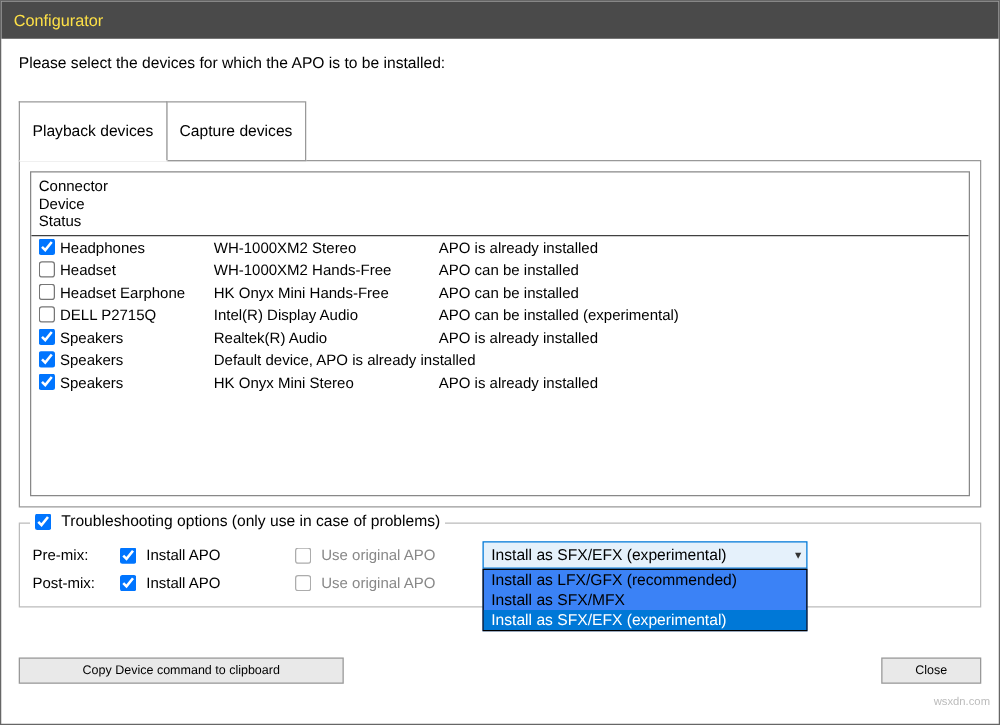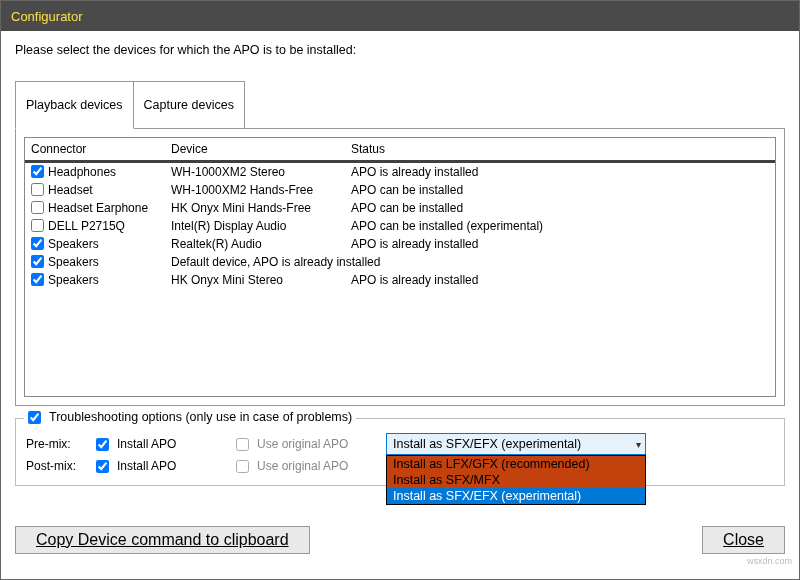--- a/index.html
+++ b/index.html
@@ -59,22 +59,23 @@
     background: #fff;
     height: 260px;
     padding: 0;
     overflow: auto;
   }
   .dl-header, .dl-row {
     display: flex;
     padding: 2px 6px;
   }
   .dl-header {
-    border-bottom: 3px solid #404040;
+    border-bottom: 1px solid #404040;
     padding: 4px 6px;
+    flex-direction: column;
   }
   .col-conn { width: 140px; }
   .col-dev  { width: 180px; }
   .col-stat { flex: 1; }
   .dl-row .col-conn {
     display: flex;
     align-items: flex-start;
     gap: 0;
   }
   input[type=checkbox] {
@@ -125,46 +126,45 @@
   .combo .chev {
     font-size: 10px;
     color: #333;
   }
   .dropdown {
     position: absolute;
     top: 22px;
     left: 0;
     width: 260px;
     border: 1px solid #000;
-    background: #c2410c;
+    background: #3b82f6;
     z-index: 10;
   }
   .dropdown-item {
     padding: 1px 6px;
     font-size: 12.5px;
     cursor: default;
   }
   .dropdown-item.selected {
     background: #0078d7;
     color: #fff;
   }
   .footer {
     display: flex;
     justify-content: space-between;
     margin-top: 40px;
   }
   .btn {
     border: 1px solid #999;
     background: #e9e9e9;
     padding: 4px 20px;
-    font-size: 16px;
+    font-size: 10px;
     cursor: default;
     min-width: 80px;
     text-align: center;
-    text-decoration: underline;
   }
   .btn.copy { min-width: 260px; }
   .disabled-cb {
     opacity: 0.6;
     pointer-events: none;
   }
   .watermark {
     position: absolute;
     right: 8px;
     bottom: 14px;

